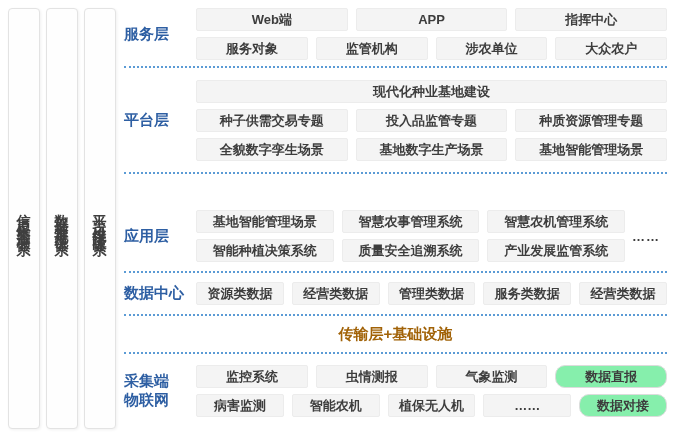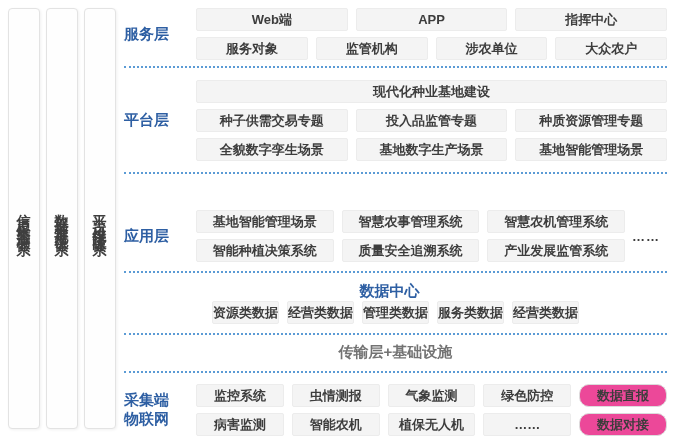--- a/index.html
+++ b/index.html
@@ -50,32 +50,32 @@
     flex: 1; min-width: 0;
     height: 23px; line-height: 21px;
     text-align: center;
     font-size: 13px; font-weight: 600;
     color: #3d3d3d;
     background: #f4f4f4;
     border: 1px solid #ececec;
     border-radius: 2px;
     white-space: nowrap; overflow: hidden;
   }
-  .box.dark { background: #ec4899; border-color: #dcdcdc; border-radius: 10px; }
+  .box.dark { background: #86efac; border-color: #dcdcdc; border-radius: 10px; }
   .dashed { border-top: 2px dotted #5b9bd5; margin: 4px 0; }
   .sec-service { padding-bottom: 2px; }
   .sec-platform { padding: 8px 0 7px; }
   .sec-application { padding: 4px 0 5px; margin-top: 28px; }
-  .sec-datacenter { padding: 5px 0; flex-direction: column; }
+  .sec-datacenter { padding: 5px 0; }
   .sec-transport {
     height: 28px;
     display: flex; align-items: center; justify-content: center;
   }
   .transport-label {
-    font-size: 15px; font-weight: 700; color: #737373;
+    font-size: 15px; font-weight: 700; color: #a16207;
   }
   .sec-iot { padding-top: 7px; }
   .app-content { display: flex; align-items: center; }
   .app-rows { flex: 1; min-width: 0; }
   .app-ellipsis {
     width: 42px; flex-shrink: 0;
     text-align: center;
     font-size: 13px; font-weight: 700;
     color: #3d3d3d; letter-spacing: 1px;
   }
@@ -184,21 +184,20 @@
     <div class="section sec-iot">
       <div class="layer-label">
         <div>采集端</div>
         <div>物联网</div>
       </div>
       <div class="layer-content">
         <div class="row">
           <div class="box">监控系统</div>
           <div class="box">虫情测报</div>
           <div class="box">气象监测</div>
-          <div class="box">绿色防控</div>
           <div class="box dark">数据直报</div>
         </div>
         <div class="row">
           <div class="box">病害监测</div>
           <div class="box">智能农机</div>
           <div class="box">植保无人机</div>
           <div class="box">……</div>
           <div class="box dark">数据对接</div>
         </div>
       </div>

